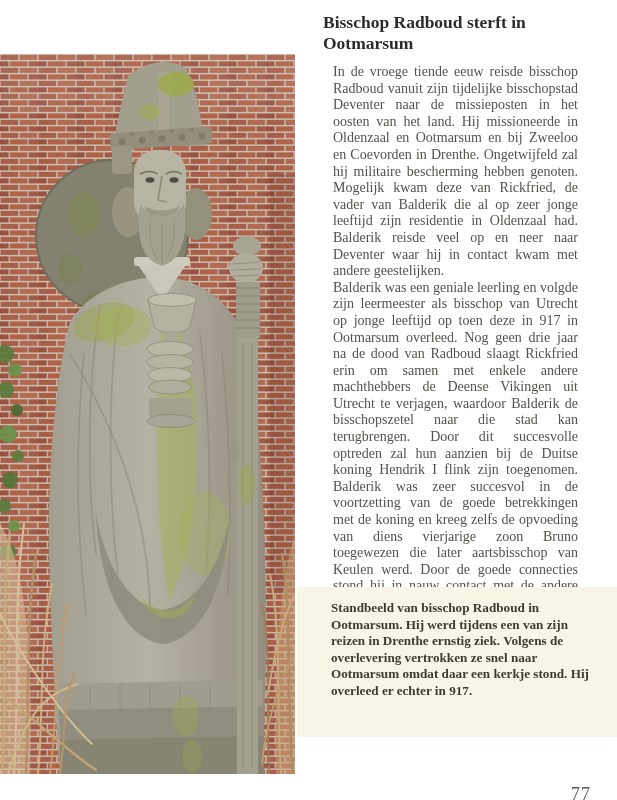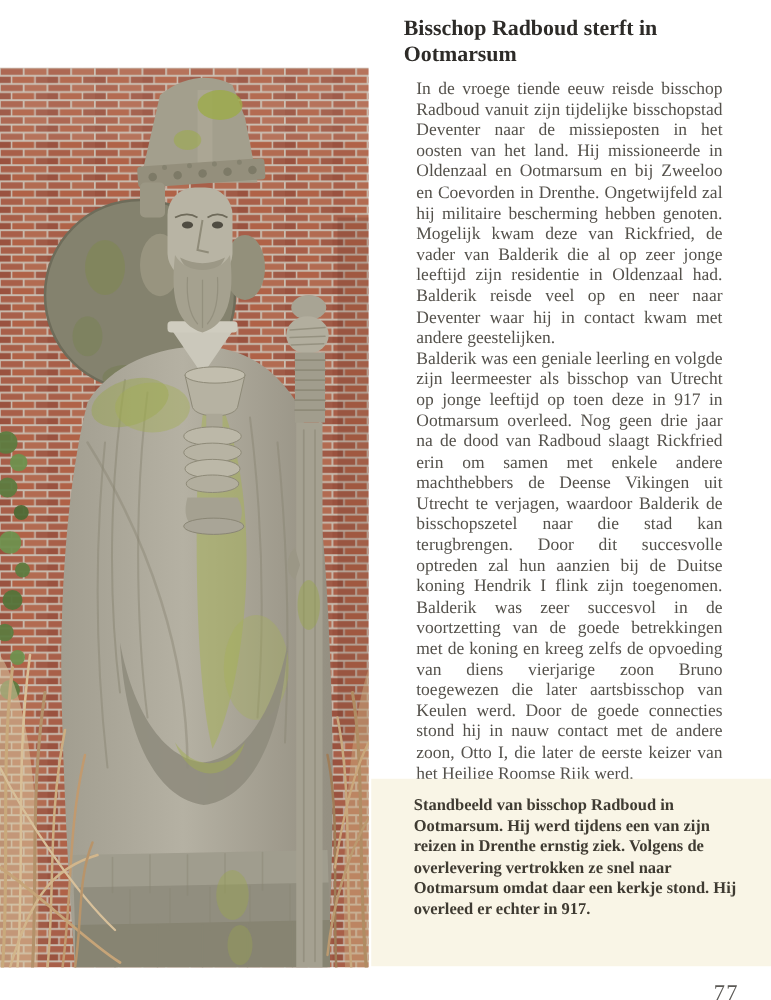--- a/index.html
+++ b/index.html
@@ -10,21 +10,21 @@
   .photo{position:absolute;left:0;top:43px;width:295px;height:720px;margin:0;}
   .photo svg{display:block;width:100%;height:100%;}
 
   
   .title{position:absolute;left:323px;top:1px;width:256px;margin:0;
          font-size:17.5px;line-height:21px;font-weight:700;color:#2d2b28;}
   .bodytext{position:absolute;left:333px;top:53px;width:245px;
             font-size:14px;line-height:16.6px;color:#54514b;text-align:justify;}
   .bodytext p{margin:0;}
 
-  .caption{position:absolute;left:297px;top:612px;width:320px;height:150px;
+  .caption{position:absolute;left:297px;top:576px;width:320px;height:150px;
            background:var(--caption-bg,#f9f5e6);box-sizing:border-box;
            padding:13px 26px 0 34px;}
   .caption p{margin:0;font-weight:700;font-size:13.2px;line-height:16.6px;color:#3f3b32;}
 
   .pagenum{position:absolute;left:571px;top:773px;font-size:18px;color:#5b5955;
            letter-spacing:1px;}
 
   
   .mortar{fill:var(--mortar,#c9beb1);}
   .brk-a{fill:var(--brick,#a85f49);}

